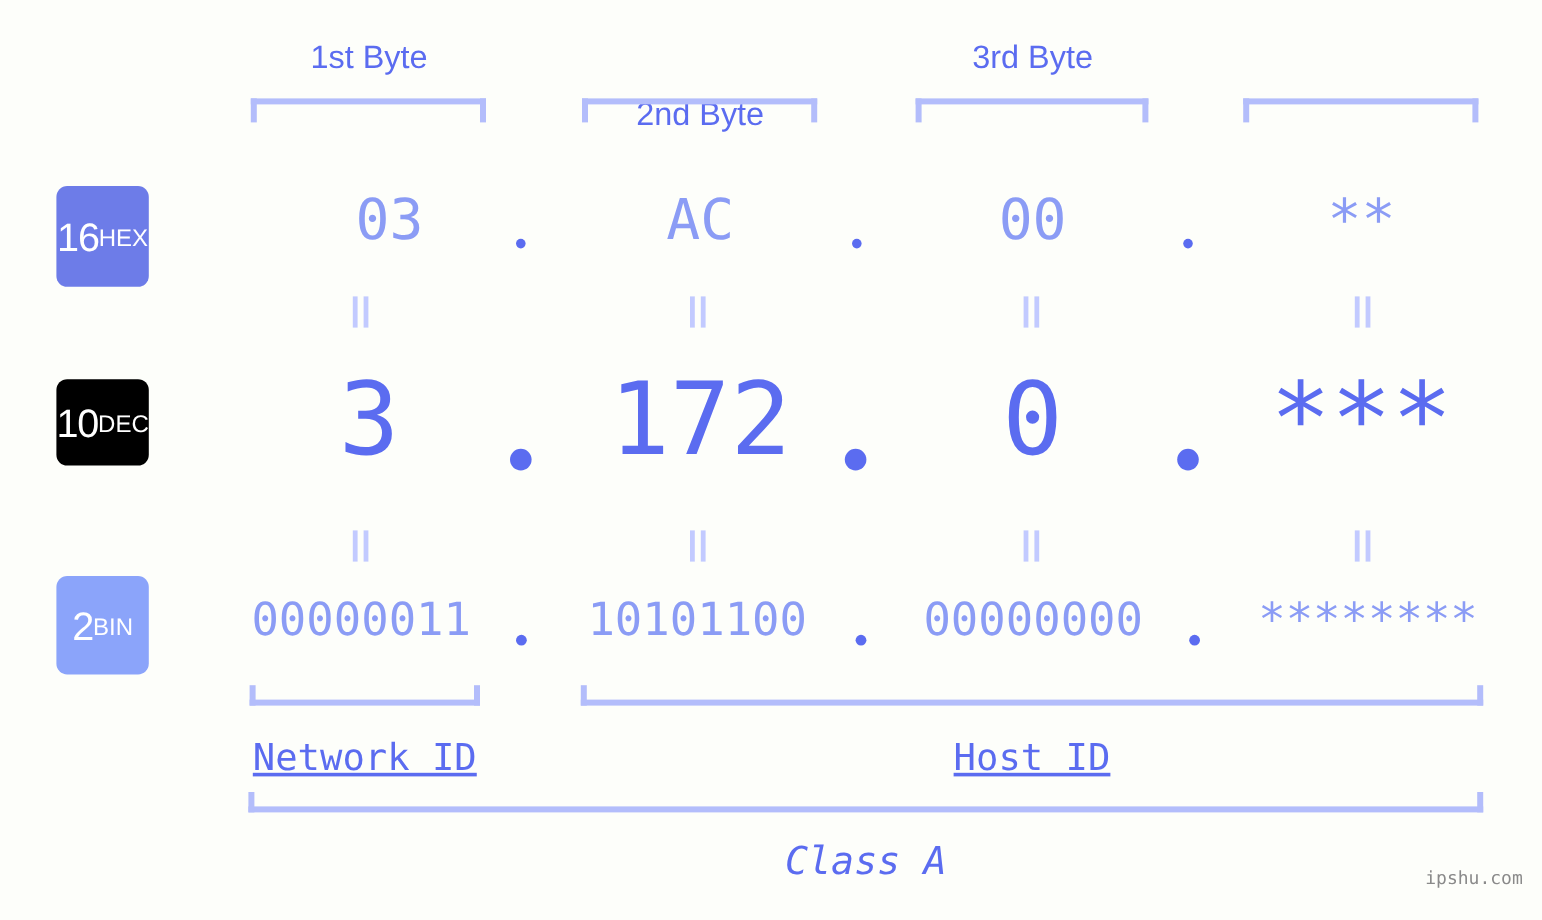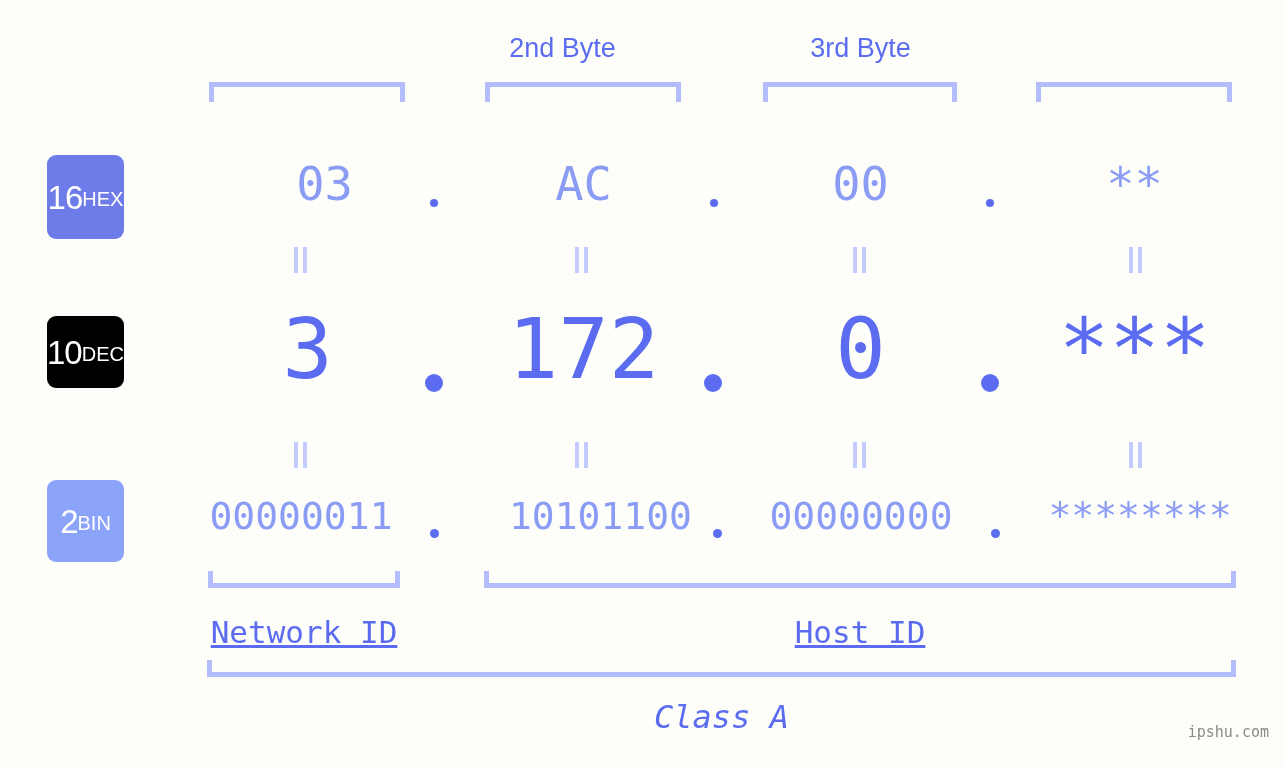--- a/index.html
+++ b/index.html
@@ -158,21 +158,22 @@
     font-size: 15px;
     color: #8a8a8a;
     letter-spacing: 0px;
   }
 </style>
 </head>
 <body style="background: rgb(253, 254, 250);">
 
 <div id="stage">
 
-  <div class="byte-header" style="left:465px; width:195px;">2nd Byte</div>
+  <div class="byte-header" style="left:210px; width:195px;">1st Byte</div>
+  <div class="byte-header" style="left:486px; width:195px;margin-top:47px;">2nd Byte</div>
   <div class="byte-header" style="left:764px; width:193px;">3rd Byte</div>
 
   <div class="top-bracket" style="left:209px; width:196px;"></div>
   <div class="top-bracket" style="left:485px; width:196px;"></div>
   <div class="top-bracket" style="left:763px; width:194px;"></div>
   <div class="top-bracket" style="left:1036px; width:196px;"></div>
 
   <div class="badge" id="badge-hex" style="top: 155px; height: 84px; background: rgb(109, 124, 232);">
     <span class="num">16</span>
     <span class="lbl">HEX</span>
@@ -238,21 +239,21 @@
       <i></i>
     </div>
   <div class="eq" style="left:1129px; top:442px;">
       <i></i>
       <i></i>
     </div>
 
   <div class="row-bin">
     <div class="value-cell" style="left:190px; width:222px;">00000011</div>
     <div class="dot-sep dot-bin" style="left:430px;"></div>
-    <div class="value-cell" style="left:470px; width:222px;text-align:right;">10101100</div>
+    <div class="value-cell" style="left:470px; width:222px;">10101100</div>
     <div class="dot-sep dot-bin" style="left:713px;"></div>
     <div class="value-cell" style="left:750px; width:222px;">00000000</div>
     <div class="dot-sep dot-bin" style="left:991px;"></div>
     <div class="value-cell" style="left:1029px; width:222px;">********</div>
   </div>
 
   <div class="bottom-bracket" style="left:208px; top:571px; width:192px;"></div>
   <div class="bottom-bracket" style="left:484px; top:571px; width:752px;"></div>
 
   <div class="section-label" style="left:208px; top:614px; width:192px;">Network ID</div>

